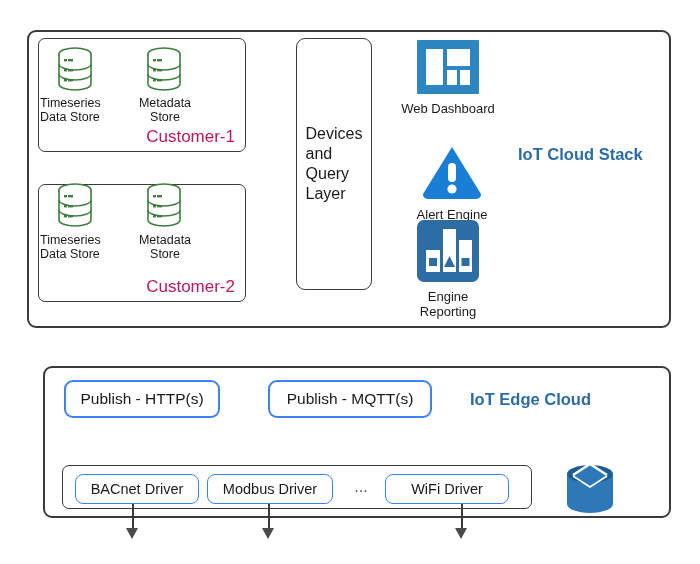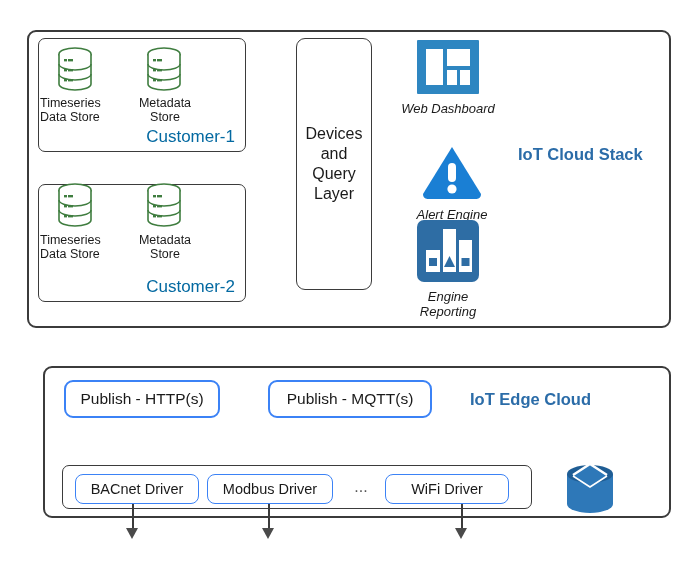--- a/index.html
+++ b/index.html
@@ -31,21 +31,21 @@
 
   .customer-box { border-radius: 7px; }
   #customer-box-1 { left: 38px; top: 38px; width: 208px; height: 114px; }
   #customer-box-2 { left: 38px; top: 172px; width: 208px; height: 118px; margin-top: 12px; }
 
   .cust-label {
     position: absolute;
     right: 10px;
     bottom: 4px;
     font-size: 17px;
-    color: #0369a1;
+    color: #be185d;
     white-space: nowrap;
   }
 
   
   .db-green {
     position: absolute;
     width: 38px;
     height: 46px;
   }
   .store-label {
@@ -59,32 +59,30 @@
   .store-label.ctr { text-align: center; }
 
   
   #devices-query-layer {
     left: 296px; top: 38px; width: 76px; height: 252px;
     display: flex; align-items: center; justify-content: center;
   }
   #devices-query-layer .dq-text {
     font-size: 16px;
     line-height: 20px;
-    text-align: center;
     color: #1a1a1a;
   }
 
   
   .icon-item { position: absolute; width: 120px; text-align: center; }
   .icon-caption {
     font-size: 13px;
     line-height: 15px;
     color: #1a1a1a;
     margin-top: 3px;
-    font-style: italic;
   }
   #web-dashboard-item { left: 388px; top: 40px; }
   #alert-engine-item  { left: 392px; top: 144px; }
   #reporting-engine-item { left: 388px; top: 220px; }
 
   .stack-title {
     position: absolute;
     font-size: 16.5px;
     font-weight: bold;
     color: #2b6ca8;

